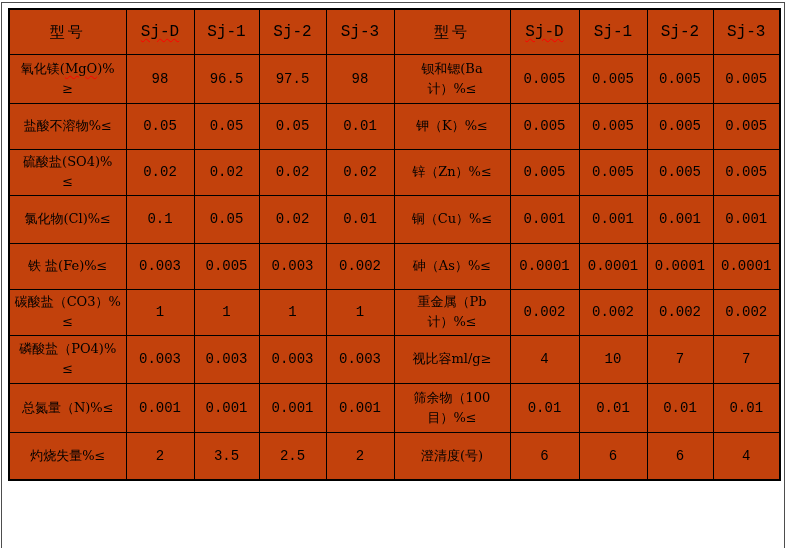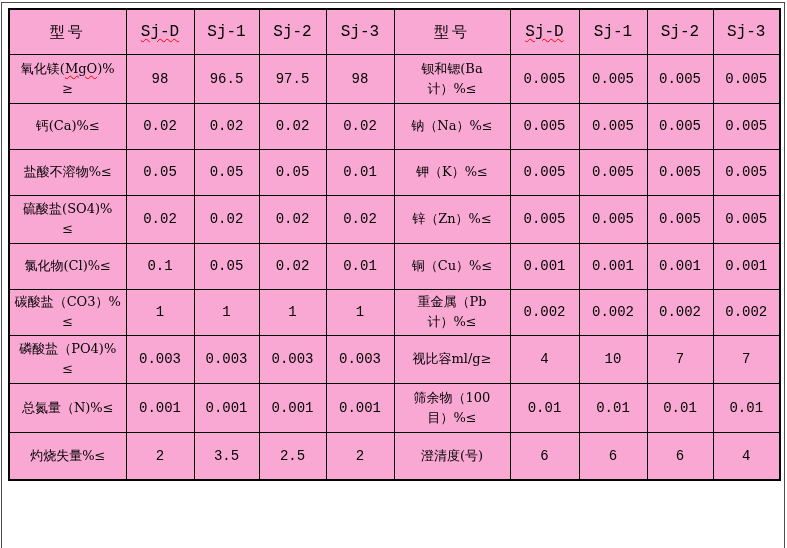--- a/index.html
+++ b/index.html
@@ -13,21 +13,21 @@
     position: absolute; left: 1px; top: 2px; width: 784px; height: 546px;
     border-top: 1px solid #4d4d4d;
     border-left: 1px solid #4d4d4d;
     border-right: 1px solid #4d4d4d;
     box-sizing: border-box; pointer-events: none;
   }
   table.spec {
     position: absolute; left: 8px; top: 8px;
     width: 771px; table-layout: fixed;
     border-collapse: collapse; border: 2px solid #000000;
-    background: #f9a8d4;
+    background: #c2410c;
   }
   td {
     border: 1px solid #000000;
     text-align: center; vertical-align: middle;
     padding: 0 1px; overflow: hidden;
   }
   .lbl { font-size: 13px; line-height: 20px; white-space: pre-line; }
   .hdr { font-size: 15px; letter-spacing: 3px; }
   .val, .hcol {
     font-family: "Liberation Mono", "DejaVu Sans Mono", monospace;
@@ -92,32 +92,20 @@
     <td class="val">97.5</td>
     <td class="val">98</td>
     <td class="lbl">钡和锶(Ba
 计）%≤</td>
     <td class="val">0.005</td>
     <td class="val">0.005</td>
     <td class="val">0.005</td>
     <td class="val">0.005</td>
   </tr>
   <tr>
-    <td class="lbl">钙(Ca)%≤</td>
-    <td class="val">0.02</td>
-    <td class="val">0.02</td>
-    <td class="val">0.02</td>
-    <td class="val">0.02</td>
-    <td class="lbl">钠（Na）%≤</td>
-    <td class="val">0.005</td>
-    <td class="val">0.005</td>
-    <td class="val">0.005</td>
-    <td class="val">0.005</td>
-  </tr>
-  <tr>
     <td class="lbl">盐酸不溶物%≤</td>
     <td class="val">0.05</td>
     <td class="val">0.05</td>
     <td class="val">0.05</td>
     <td class="val">0.01</td>
     <td class="lbl">钾（K）%≤</td>
     <td class="val">0.005</td>
     <td class="val">0.005</td>
     <td class="val">0.005</td>
     <td class="val">0.005</td>
@@ -139,20 +127,32 @@
     <td class="lbl">氯化物(Cl)%≤</td>
     <td class="val">0.1</td>
     <td class="val">0.05</td>
     <td class="val">0.02</td>
     <td class="val">0.01</td>
     <td class="lbl">铜（Cu）%≤</td>
     <td class="val">0.001</td>
     <td class="val">0.001</td>
     <td class="val">0.001</td>
     <td class="val">0.001</td>
+  </tr>
+  <tr>
+    <td class="lbl">铁 盐(Fe)%≤</td>
+    <td class="val">0.003</td>
+    <td class="val">0.005</td>
+    <td class="val">0.003</td>
+    <td class="val">0.002</td>
+    <td class="lbl">砷（As）%≤</td>
+    <td class="val">0.0001</td>
+    <td class="val">0.0001</td>
+    <td class="val">0.0001</td>
+    <td class="val">0.0001</td>
   </tr>
   <tr>
     <td class="lbl">碳酸盐（CO3）%
 ≤</td>
     <td class="val">1</td>
     <td class="val">1</td>
     <td class="val">1</td>
     <td class="val">1</td>
     <td class="lbl">重金属（Pb
 计）%≤</td>

